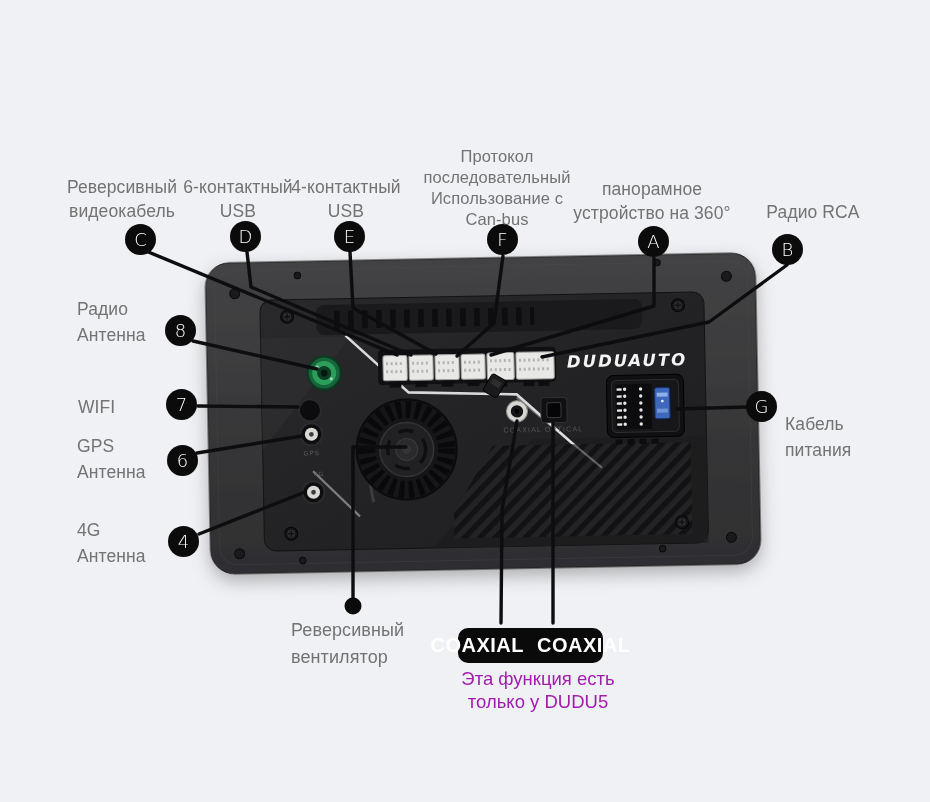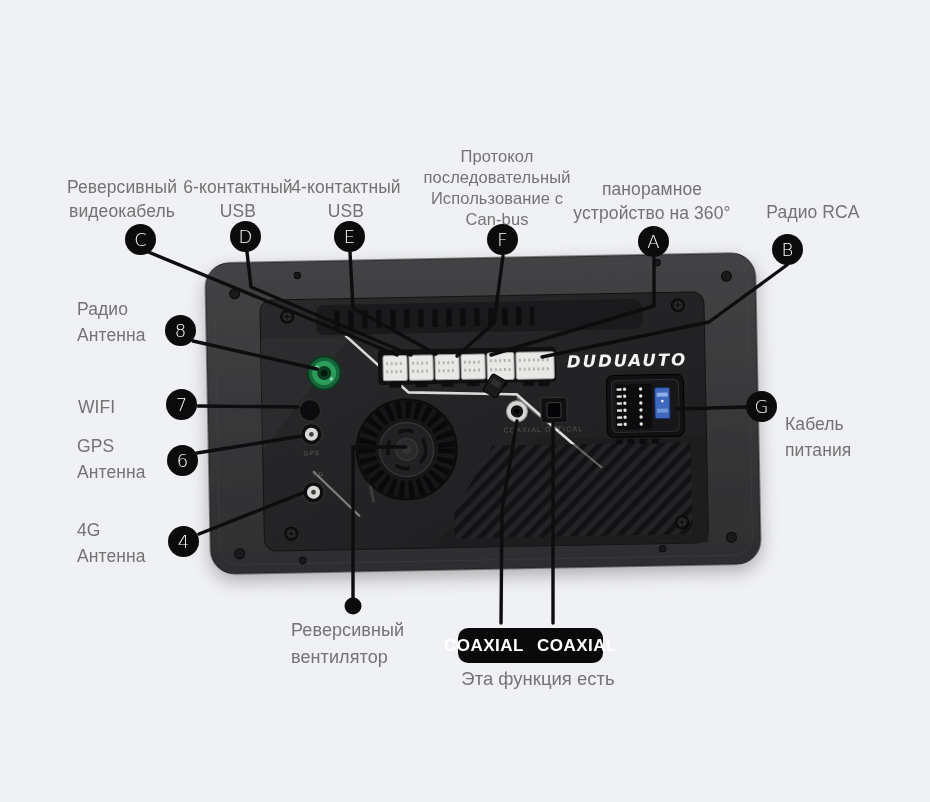--- a/index.html
+++ b/index.html
@@ -23,25 +23,25 @@
     position:absolute;width:31px;height:31px;border-radius:50%;
     background:#0b0b0c;color:#ffffff;
     display:flex;align-items:center;justify-content:center;
     font-family:"DejaVu Sans", sans-serif;
     font-size:18px;font-weight:300;
   }
   .ports-box{
     position:absolute;left:458px;top:628px;width:145px;height:35px;
     background:#0a0a0b;border-radius:10px;
     display:flex;align-items:center;justify-content:center;gap:13px;
-    color:#fff;font-weight:bold;font-size:17px;letter-spacing:.5px;
+    color:#fff;font-weight:bold;font-size:20px;letter-spacing:.5px;
   }
   .note{
     position:absolute;left:448px;top:667px;width:180px;
-    text-align:center;color:#737373;
+    text-align:center;color:#a21caf;
     font-size:18.5px;line-height:23px;font-weight:400;
   }
 </style>
 </head>
 <body>
 
 <div class="stage">
 
 <svg class="gfx" width="930" height="802" viewBox="0 0 930 802">
   <defs>
@@ -307,20 +307,21 @@
   <div>вентилятор</div>
 </div>
 
 <div class="ports-box">
   <span>COAXIAL</span>
   <span>COAXIAL</span>
 </div>
 
 <div class="note">
   <div>Эта функция есть</div>
+  <div>только у DUDU5</div>
 </div>
 
 <div class="badge" style="left:125px;top:224px;">C</div>
 <div class="badge" style="left:230px;top:221px;">D</div>
 <div class="badge" style="left:334px;top:221px;">E</div>
 <div class="badge" style="left:487px;top:224px;">F</div>
 <div class="badge" style="left:638px;top:226px;">A</div>
 <div class="badge" style="left:772px;top:234px;">B</div>
 <div class="badge" style="left:165px;top:315px;">8</div>
 <div class="badge" style="left:166px;top:389px;">7</div>

